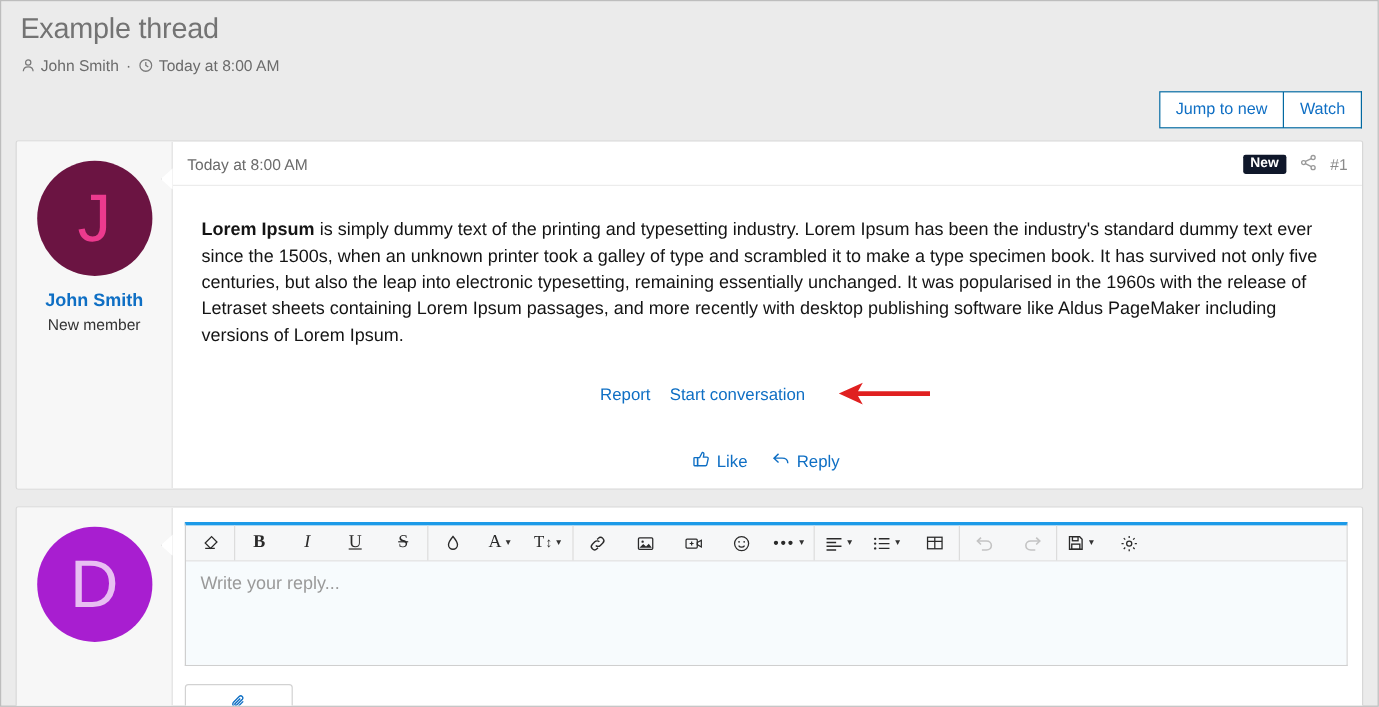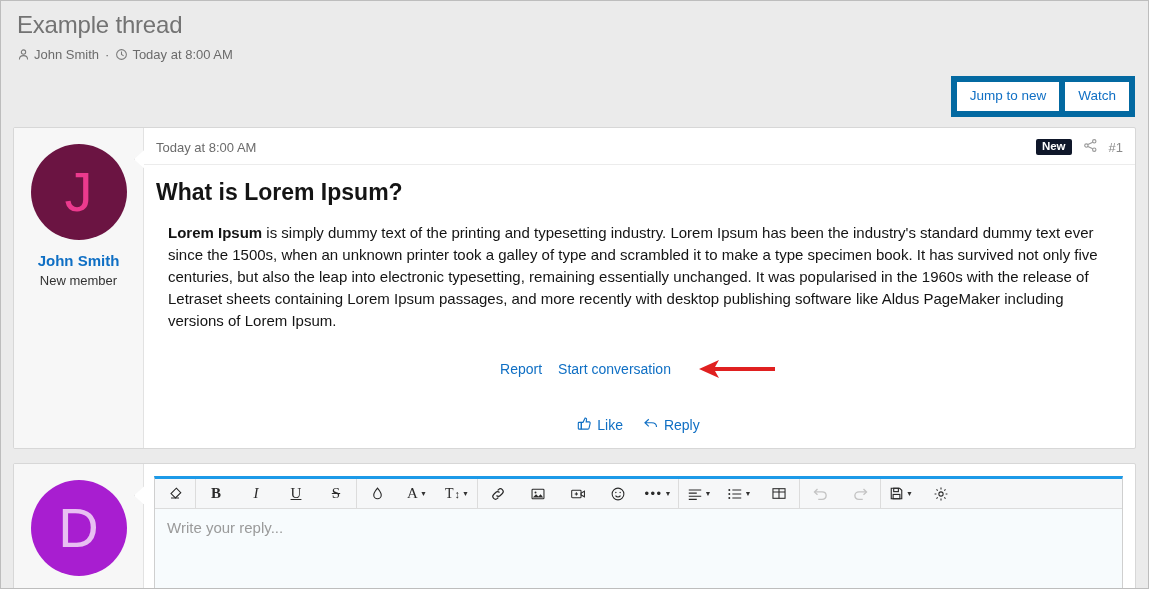--- a/index.html
+++ b/index.html
@@ -26,21 +26,21 @@
   .byline .sep { margin:0 2px; }
   .ico { display:inline-flex; align-items:center; }
   .ico svg { display:block; }
 
   
   .top-actions {
     display:flex; justify-content:flex-end; margin:14px 1px 0 0;
   }
   .btn-group { display:flex; }
   .btn-group .btn {
-    background:#fff; border:6px solid #0369a1; color:#0f6fc4;
+    background:#fff; border:1px solid #0369a1; color:#0f6fc4;
     font-size:13.5px; padding:6px 13px 7px; cursor:pointer;
     font-family:inherit; line-height:1.2;
   }
   .btn-group .btn + .btn { border-left:none; }
 
   
   .card {
     background:#fff; border:1px solid #d7d7d7; border-radius:2px;
     margin-top:10px; display:flex; overflow:hidden;
   }
@@ -211,21 +211,20 @@
                 <circle cx="12" cy="12.5" r="1.8"></circle>
                 <circle cx="3.6" cy="8" r="1.8"></circle>
               <path d="M10.4 4.5L5.2 7M5.2 9l5.2 2.5"></path>
             </svg>
           </span>
           <span class="post-num">#1</span>
         </span>
       </div>
 
       <div class="post-body">
-        <h2>What is Lorem Ipsum?</h2>
         <p><b>Lorem Ipsum</b><span> is simply dummy text of the printing and typesetting industry. Lorem Ipsum has been the industry's standard dummy text ever since the 1500s, when an unknown printer took a galley of type and scrambled it to make a type specimen book. It has survived not only five centuries, but also the leap into electronic typesetting, remaining essentially unchanged. It was popularised in the 1960s with the release of Letraset sheets containing Lorem Ipsum passages, and more recently with desktop publishing software like Aldus PageMaker including versions of Lorem Ipsum.</span></p>
       </div>
 
       <div class="post-foot">
         <div class="foot-left">
           <span class="link">Report</span>
           <span class="link">Start conversation</span>
           <span class="arrow-annot">
             <svg width="80" height="22" viewBox="0 0 80 22">
               <path d="M2 11 L22 2 L18 9 L78 9 L78 13 L18 13 L22 20 Z" fill="#e02020"></path>

